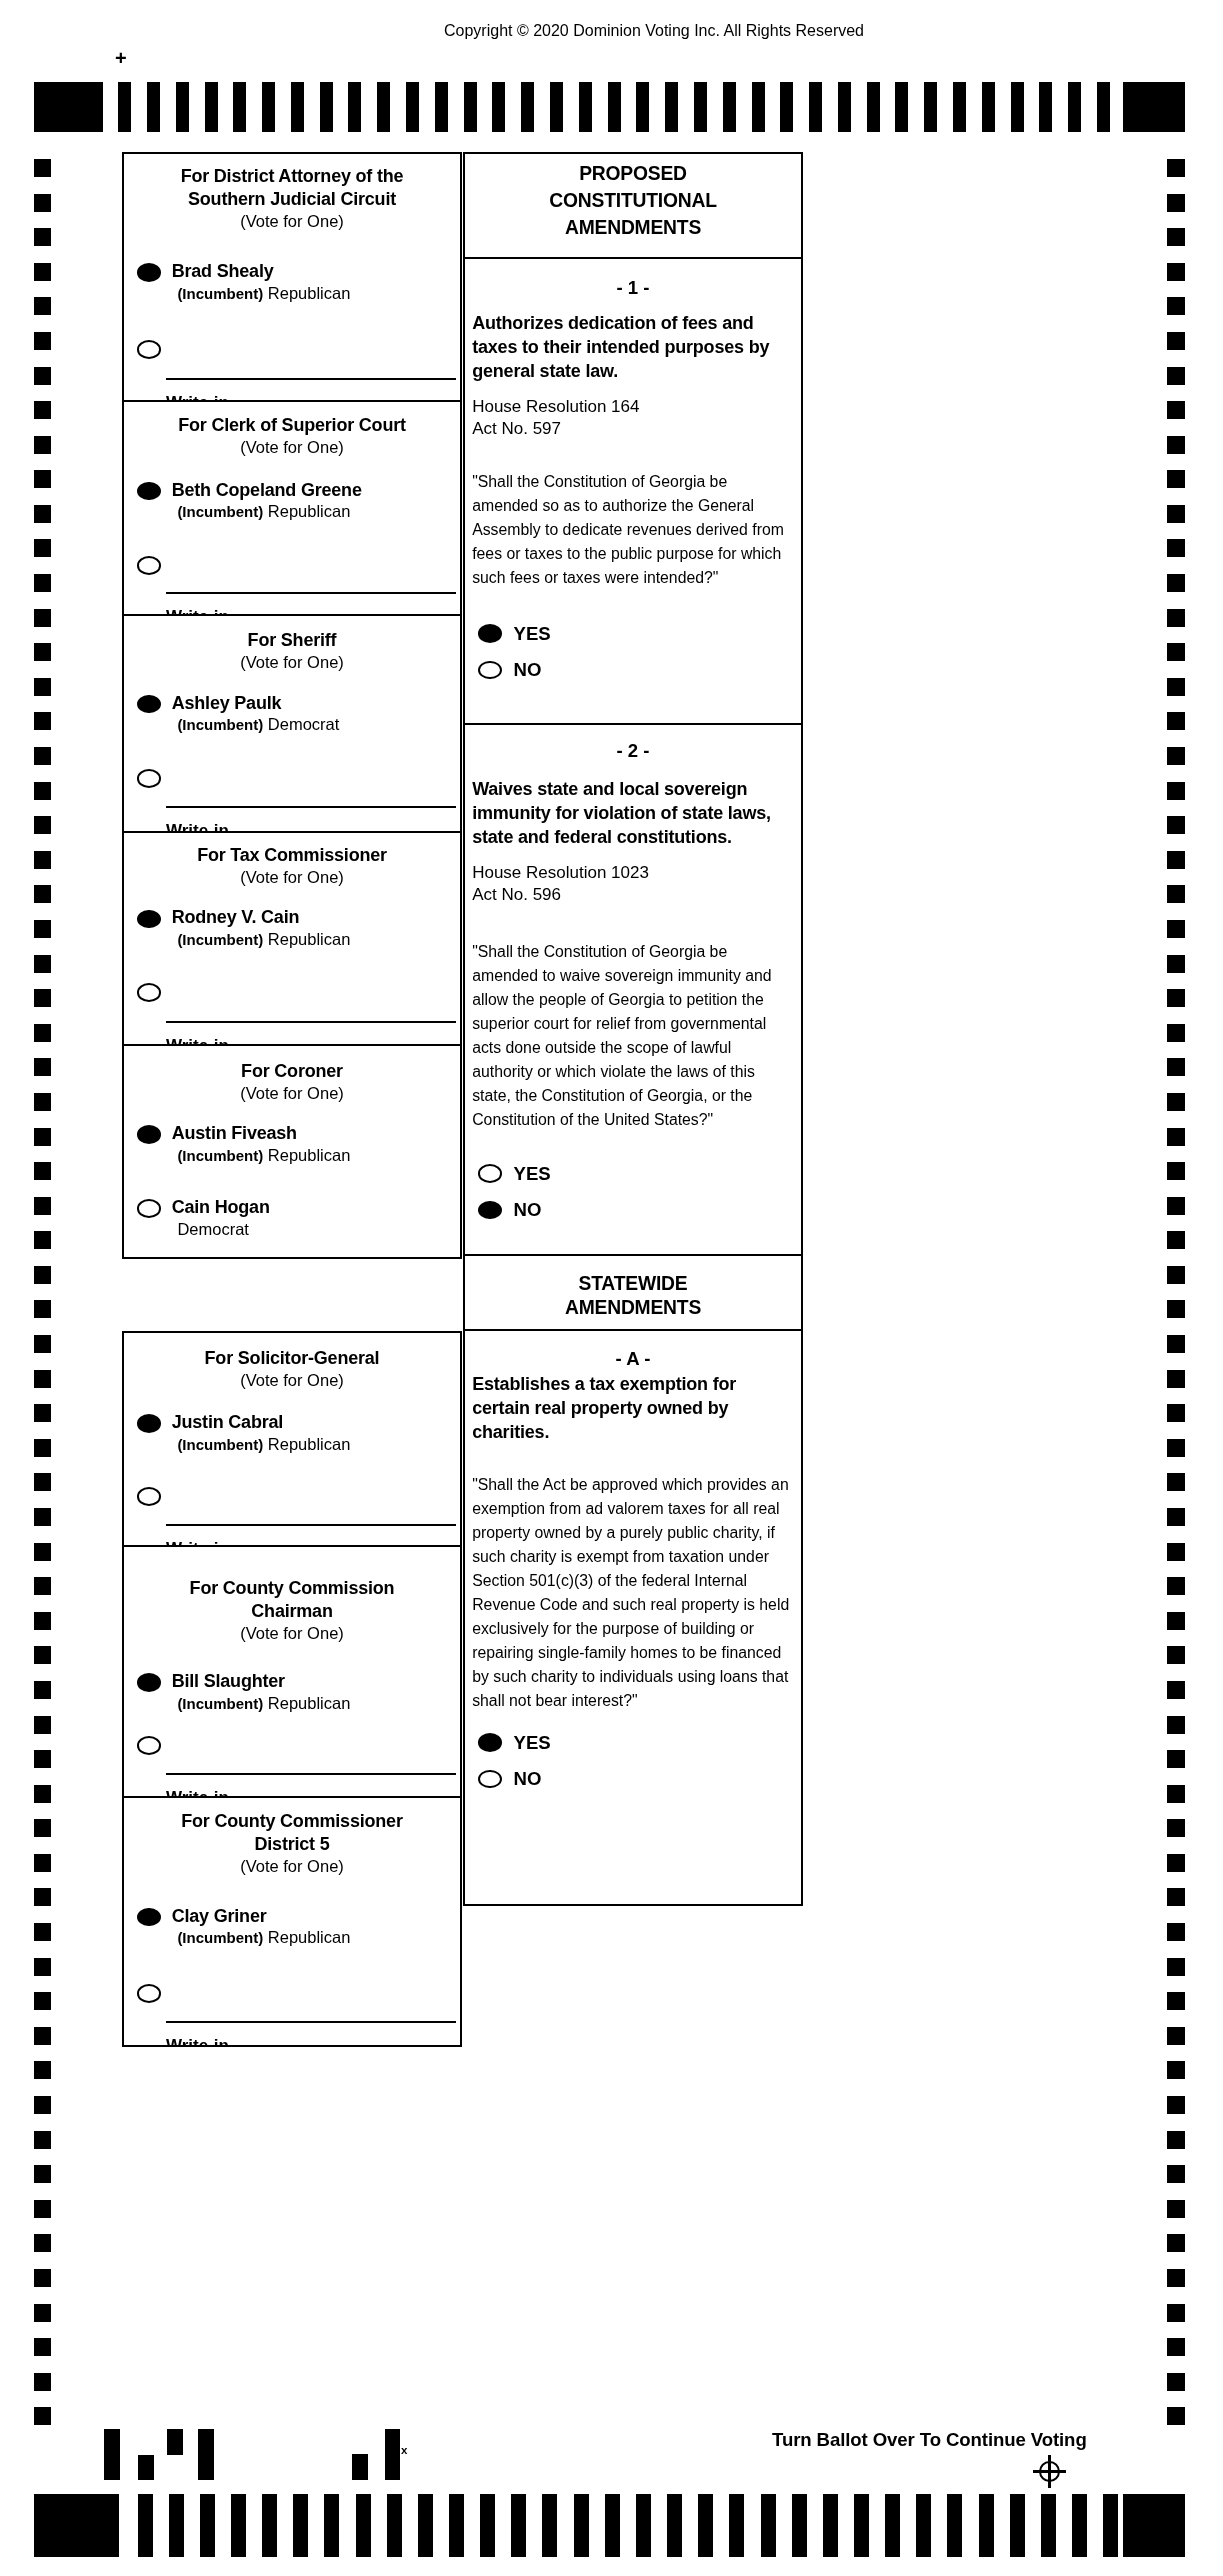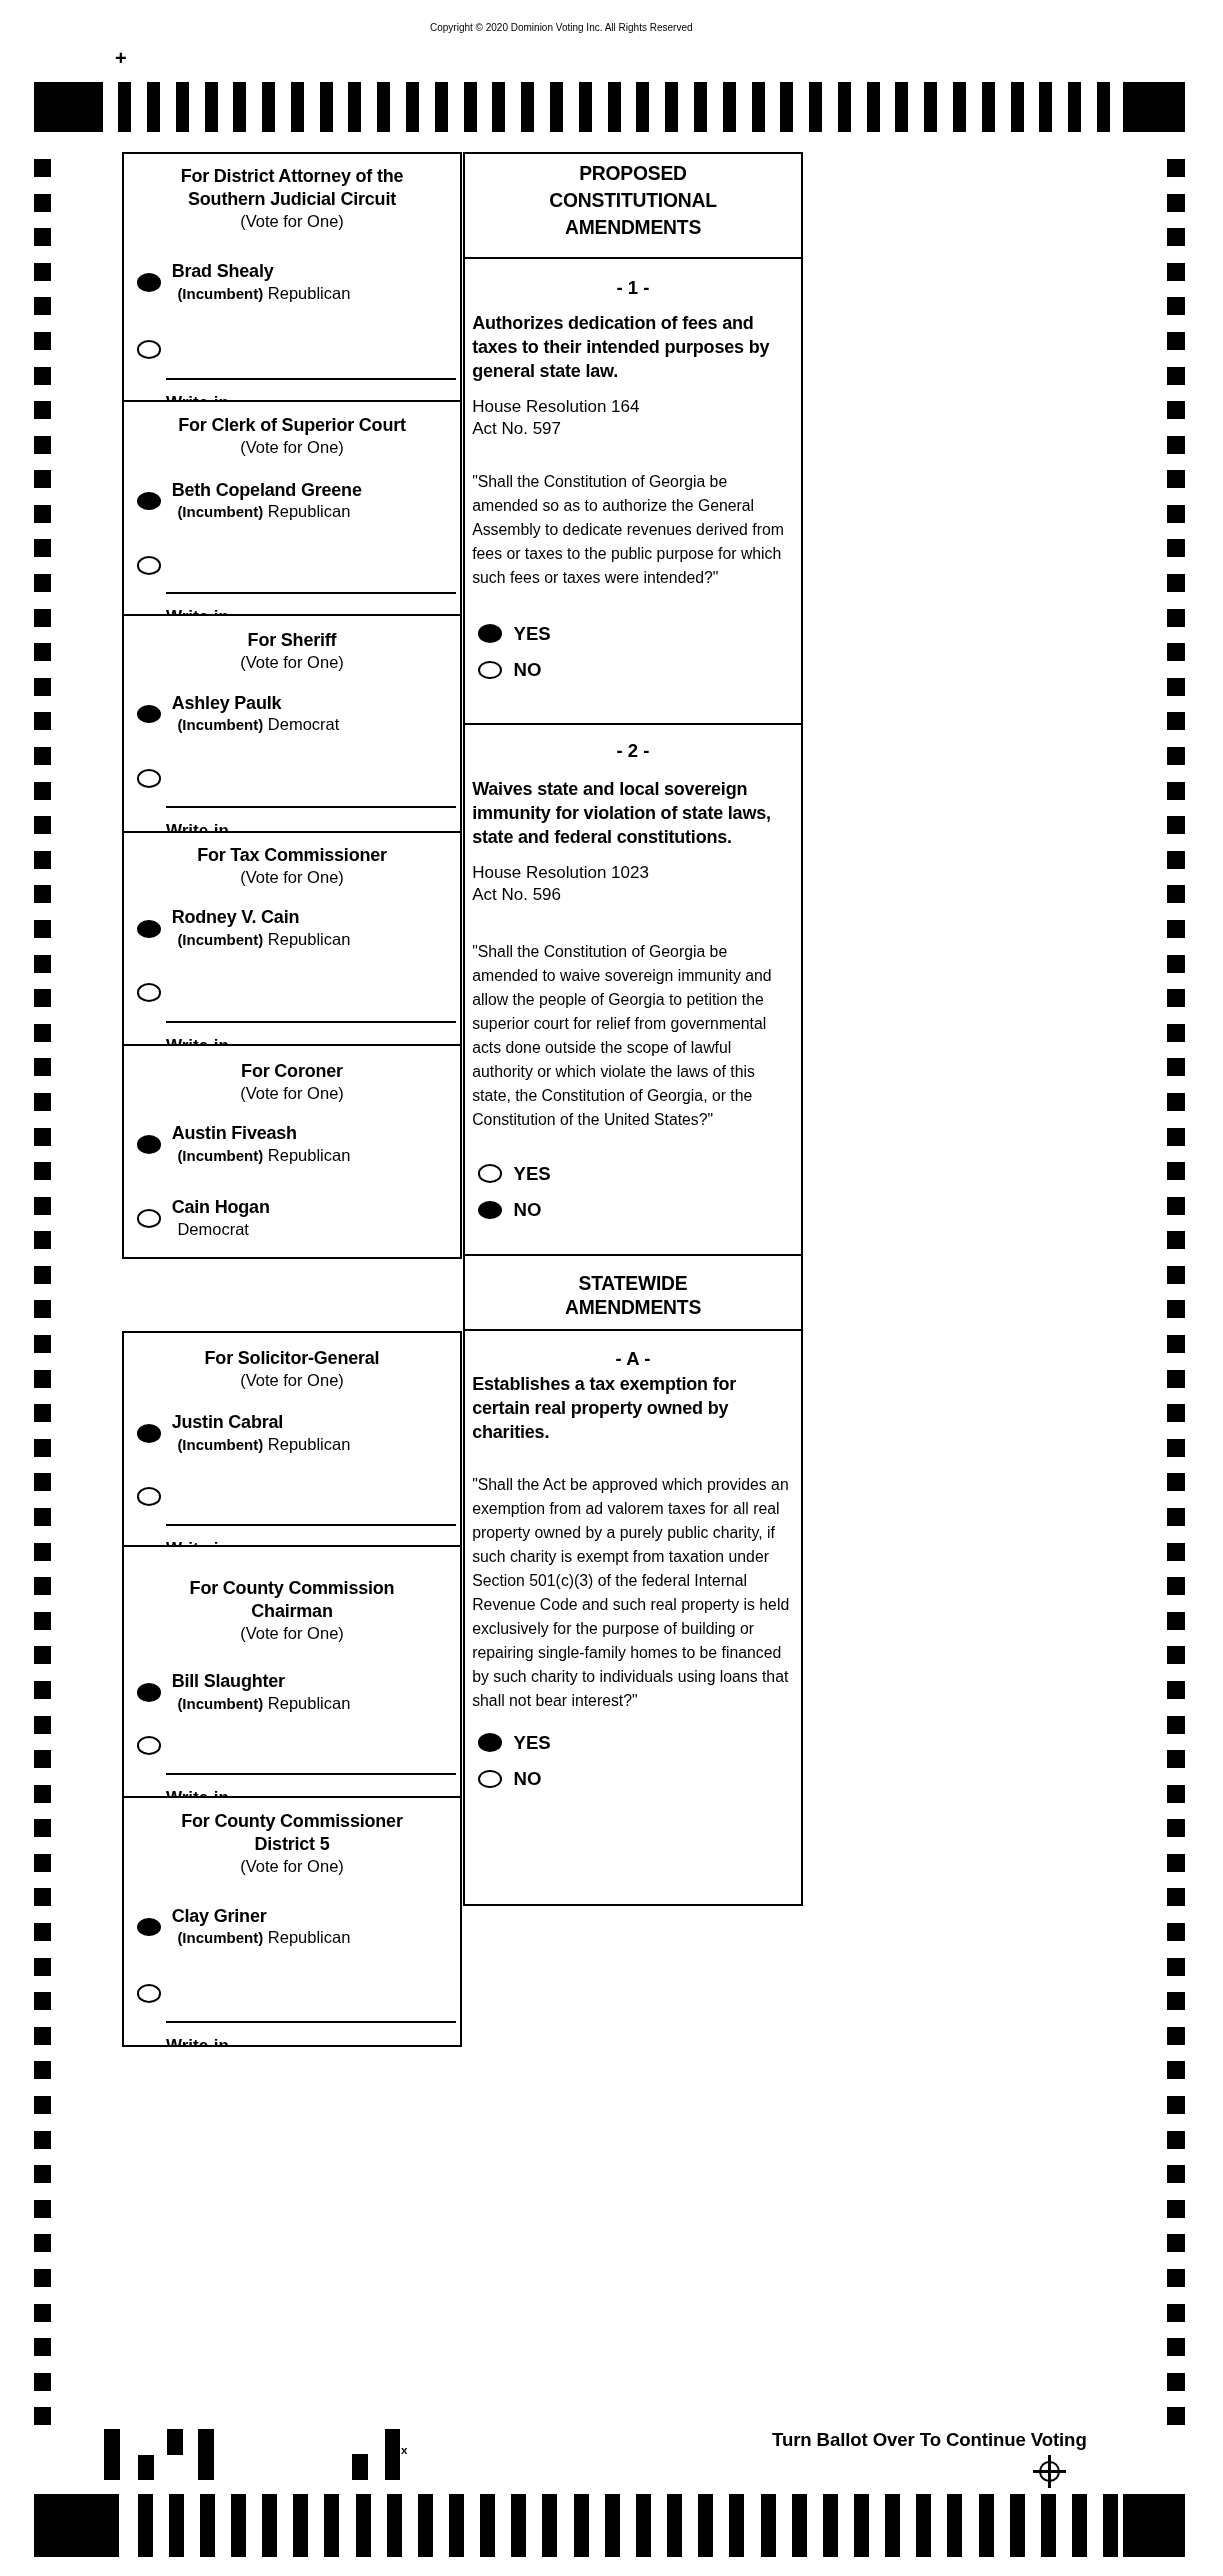--- a/index.html
+++ b/index.html
@@ -8,21 +8,21 @@
     font-family:"Liberation Sans", sans-serif; color:#000; overflow:hidden;
     margin:0 auto;
   }
   .tm { position:absolute; background:#000; }
   .box { position:absolute; border:2.1px solid #000; box-sizing:border-box; background:#fff; overflow:hidden; }
   .left-col  { left:122px; width:340px; }
   .right-col { left:463px; width:340px; }
 
   .c-title { text-align:center; font-weight:bold; font-size:18px; line-height:23px; letter-spacing:-0.2px; }
   .c-vote  { text-align:center; font-size:16.5px; line-height:21.5px; }
-  .cand { display:flex; align-items:center; padding-left:13px; }
+  .cand { display:flex; align-items:flex-start; padding-left:13px; }
   .oval { display:inline-block; width:24px; height:18.6px; border:2.1px solid #000; border-radius:50%;
           box-sizing:border-box; background:#fff; flex:0 0 auto; }
   .oval[data-filled="true"] { background:#000; }
   .cand .oval { margin-top:2.1px; }
   .cand-text { margin-left:10.7px; }
   .cand-name { display:block; font-size:18px; font-weight:bold; line-height:21.5px; letter-spacing:-0.2px; }
   .cand-sub  { display:block; font-size:16.5px; line-height:17px; margin-top:2.1px; padding-left:5.7px; }
   .cand-sub b { font-size:15px; }
   .free-oval { position:absolute; left:13px; }
   .write-in { position:absolute; left:42px; right:3.6px; border-top:2.1px solid #000; padding-top:13px; }
@@ -32,21 +32,21 @@
   .r-header2 { padding-top:15.8px; line-height:24px; }
   .m-number  { text-align:center; font-weight:bold; font-size:18.6px; line-height:22px; }
   .m-summary { font-weight:bold; font-size:18px; line-height:24px; padding:0 11.5px 0 7.2px; letter-spacing:-0.2px; }
   .m-ref     { font-size:17px; line-height:22px; padding-left:7.2px; }
   .m-question{ font-size:15.8px; line-height:24px; padding:0 10px 0 7.2px; }
   .choices { padding-left:13px; }
   .choice { display:flex; align-items:center; margin-bottom:17px; height:19.3px; }
   .choice .oval { margin-right:11.5px; }
   .choice-label { font-size:18.6px; font-weight:bold; }
 
-  .copyright { position:absolute; left:430px; top:21.5px; font-size:10px; white-space:nowrap; }
+  .copyright { position:absolute; left:444px; top:21.5px; font-size:16px; white-space:nowrap; }
   .plus-mark { position:absolute; left:115px; top:47px; font-size:20px; font-weight:bold; }
   .footer-text { position:absolute; left:772px; top:2429px; font-size:18.6px; font-weight:bold; white-space:nowrap; letter-spacing:-0.1px; }
   .small-x { position:absolute; left:401px; top:2444px; font-size:11.5px; font-weight:bold; }
   .crosshair { position:absolute; left:1033px; top:2455px; width:33px; height:33px; }
   .ch-v { position:absolute; left:15px; top:0; width:2.9px; height:33px; background:#000; }
   .ch-h { position:absolute; top:15px; left:0; height:2.9px; width:33px; background:#000; }
   .ch-c { position:absolute; left:5.7px; top:5.7px; width:21.5px; height:21.5px; border:2.1px solid #000;
           border-radius:50%; box-sizing:border-box; background:transparent; }
 </style>
 </head>

